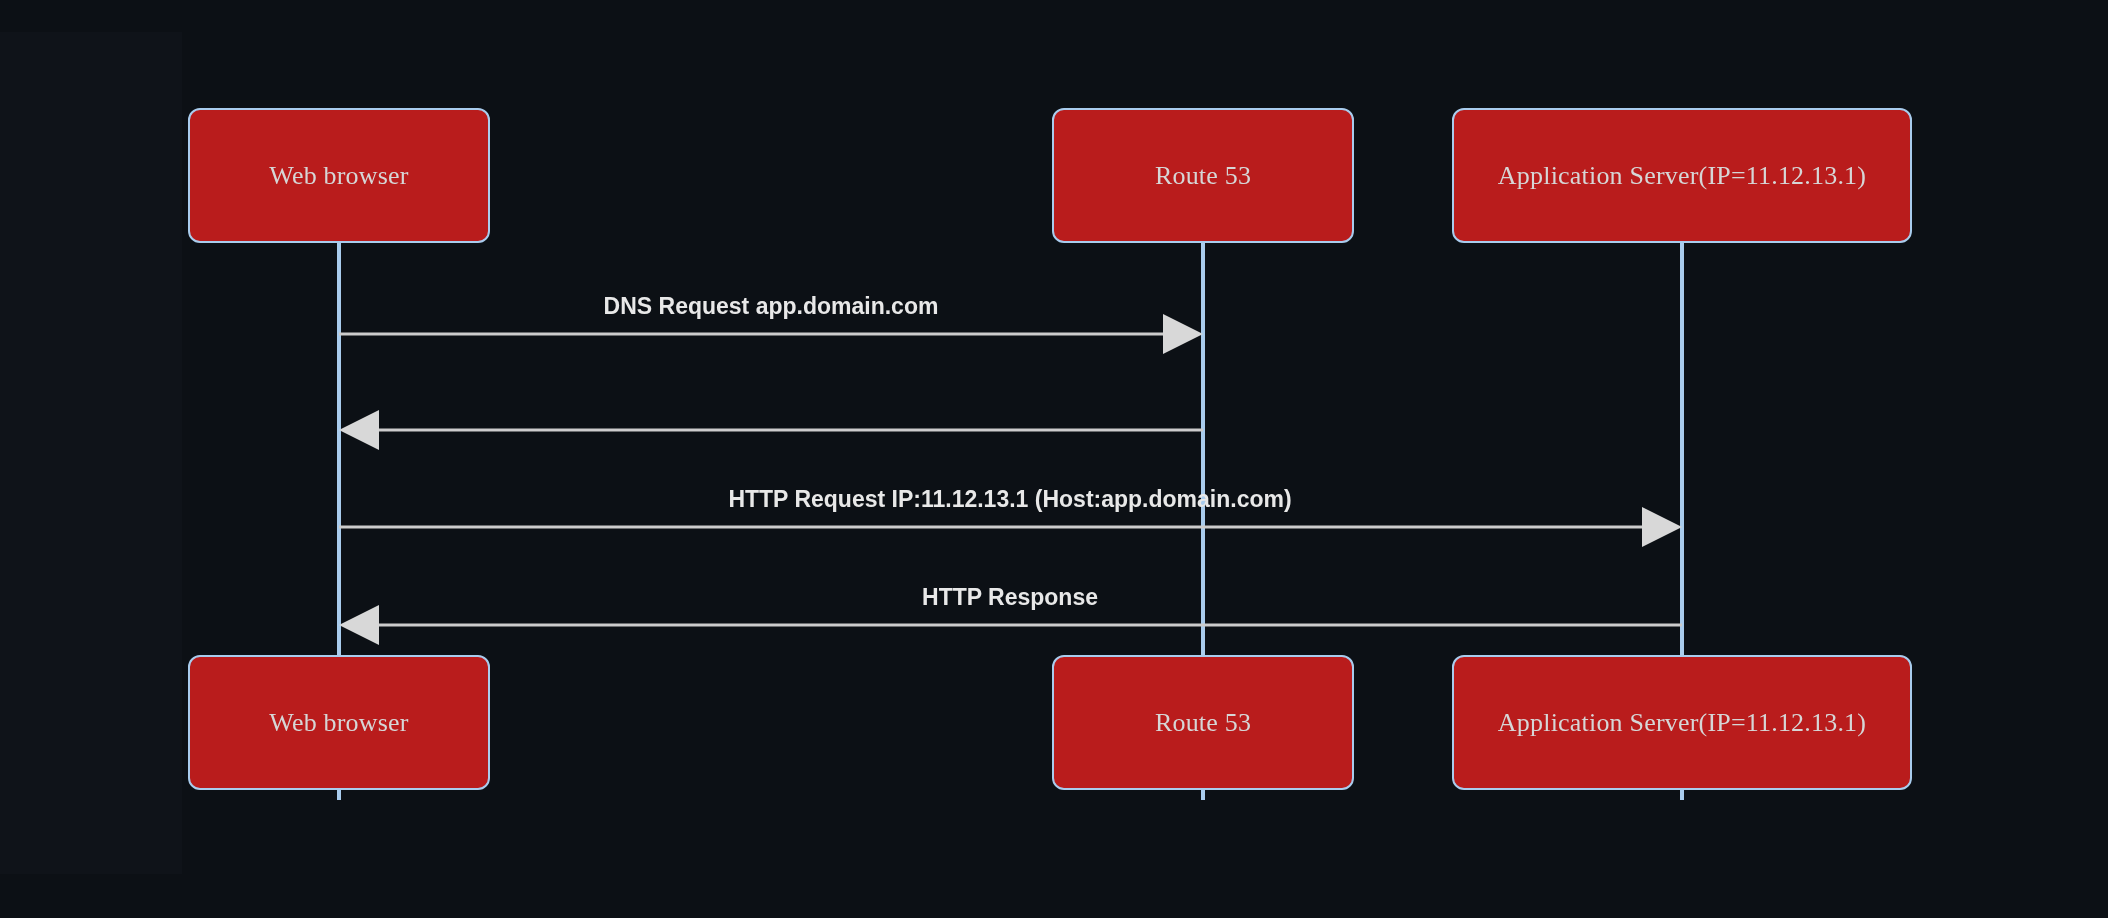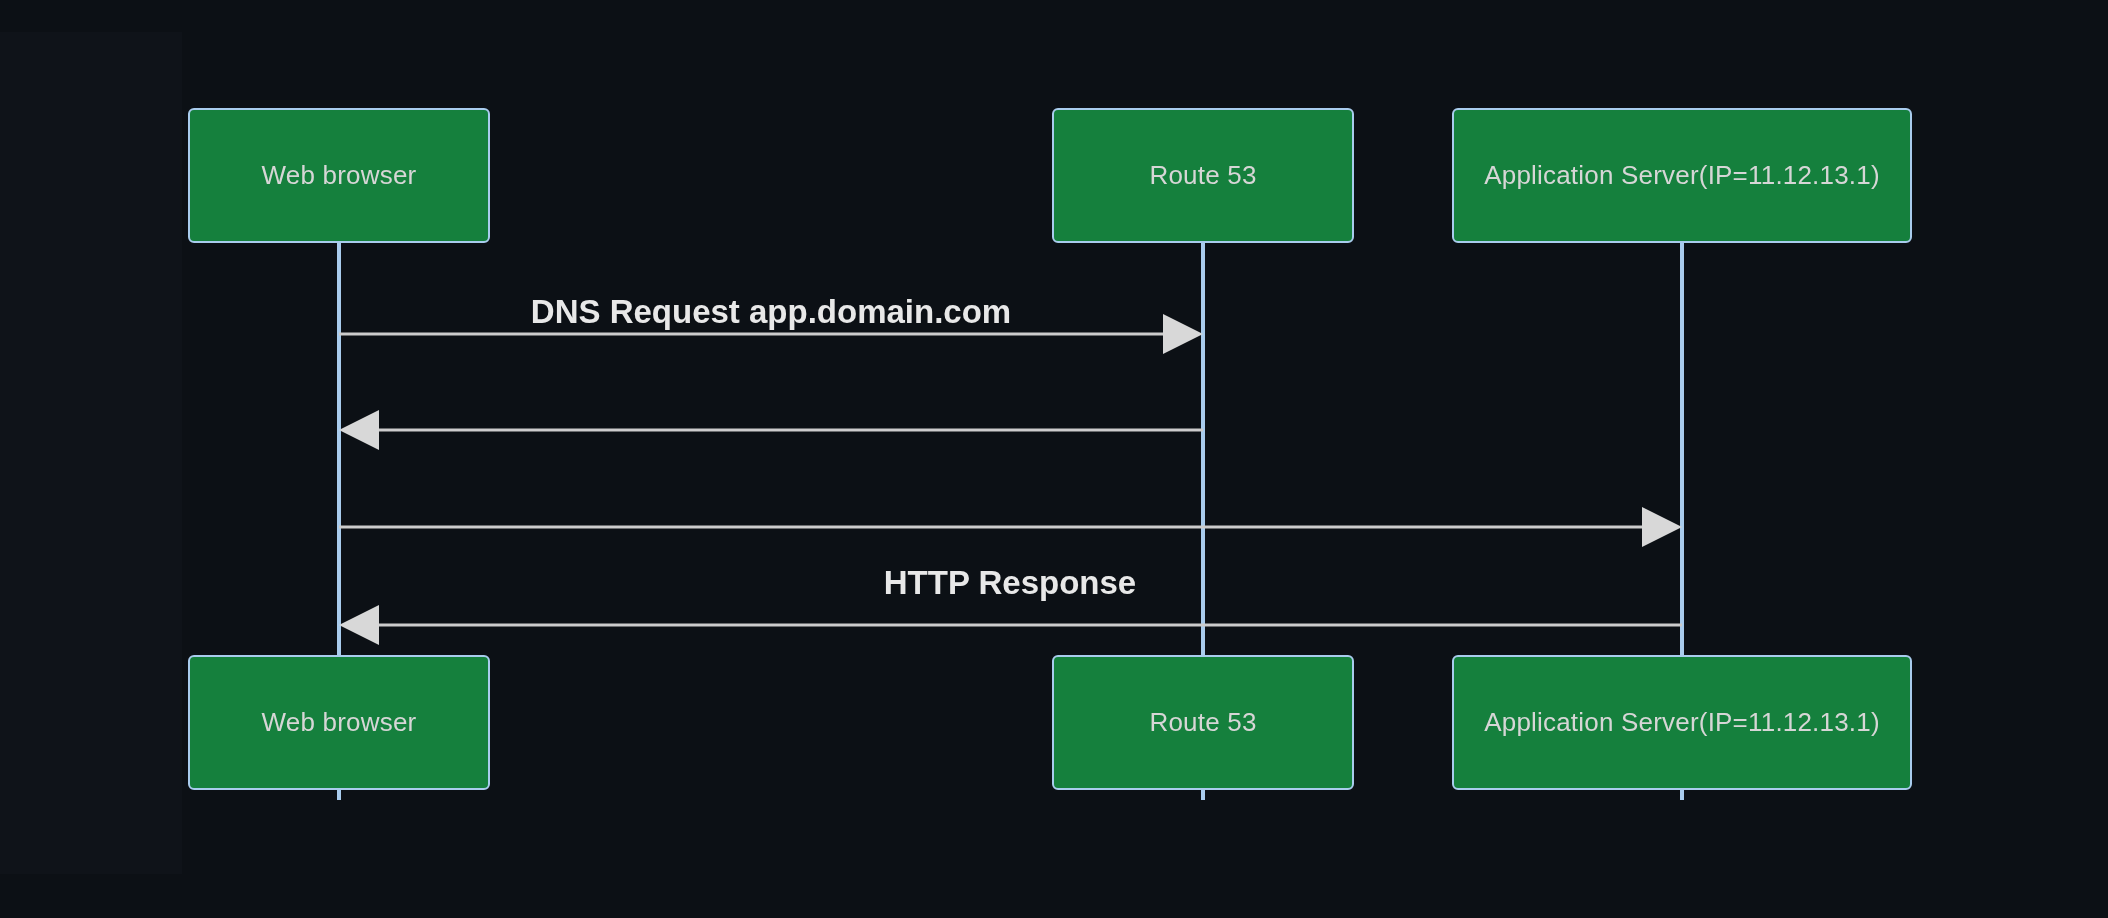--- a/index.html
+++ b/index.html
@@ -39,38 +39,38 @@
   svg#diagram {
     position: absolute;
     left: 0;
     top: 0;
     width: 2108px;
     height: 918px;
   }
   .actor-box {
     position: absolute;
     box-sizing: border-box;
-    background: #15803d;
+    background: #b91c1c;
     border: 2px solid #a9cced;
-    border-radius: 6px;
+    border-radius: 12px;
     display: flex;
     align-items: center;
     justify-content: center;
     color: #d6d6d6;
     font-size: 26px;
-    font-family: Liberation Sans, sans-serif;
+    font-family: Liberation Serif, serif;
     font-weight: 400;
     letter-spacing: 0.2px;
     white-space: nowrap;
   }
   .msg-label {
     position: absolute;
     transform: translateX(-50%);
     color: #e8e8e8;
-    font-size: 33px;
+    font-size: 23px;
     font-weight: bold;
     font-family: "Liberation Sans", sans-serif;
     white-space: nowrap;
     text-align: center;
   }
 </style>
 </head>
 <body>
 
 <div id="canvas">
@@ -127,16 +127,17 @@
     <span>Route 53</span>
   </div>
 
   <div class="actor-box" style="left:1452px; top:655px; width:460px; height:135px;">
     <span>Application Server(IP=11.12.13.1)</span>
   </div>
 
   <div class="msg-label" style="left:771px; top:293px;">DNS Request app.domain.com</div>
 
 
+  <div class="msg-label" style="left:1010px; top:486px;">HTTP Request IP:11.12.13.1 (Host:app.domain.com)</div>
 
-  <div class="msg-label" style="left:1010px; top:564px;">HTTP Response</div>
+  <div class="msg-label" style="left:1010px; top:584px;">HTTP Response</div>
 
 </div>
 
 </body></html>

